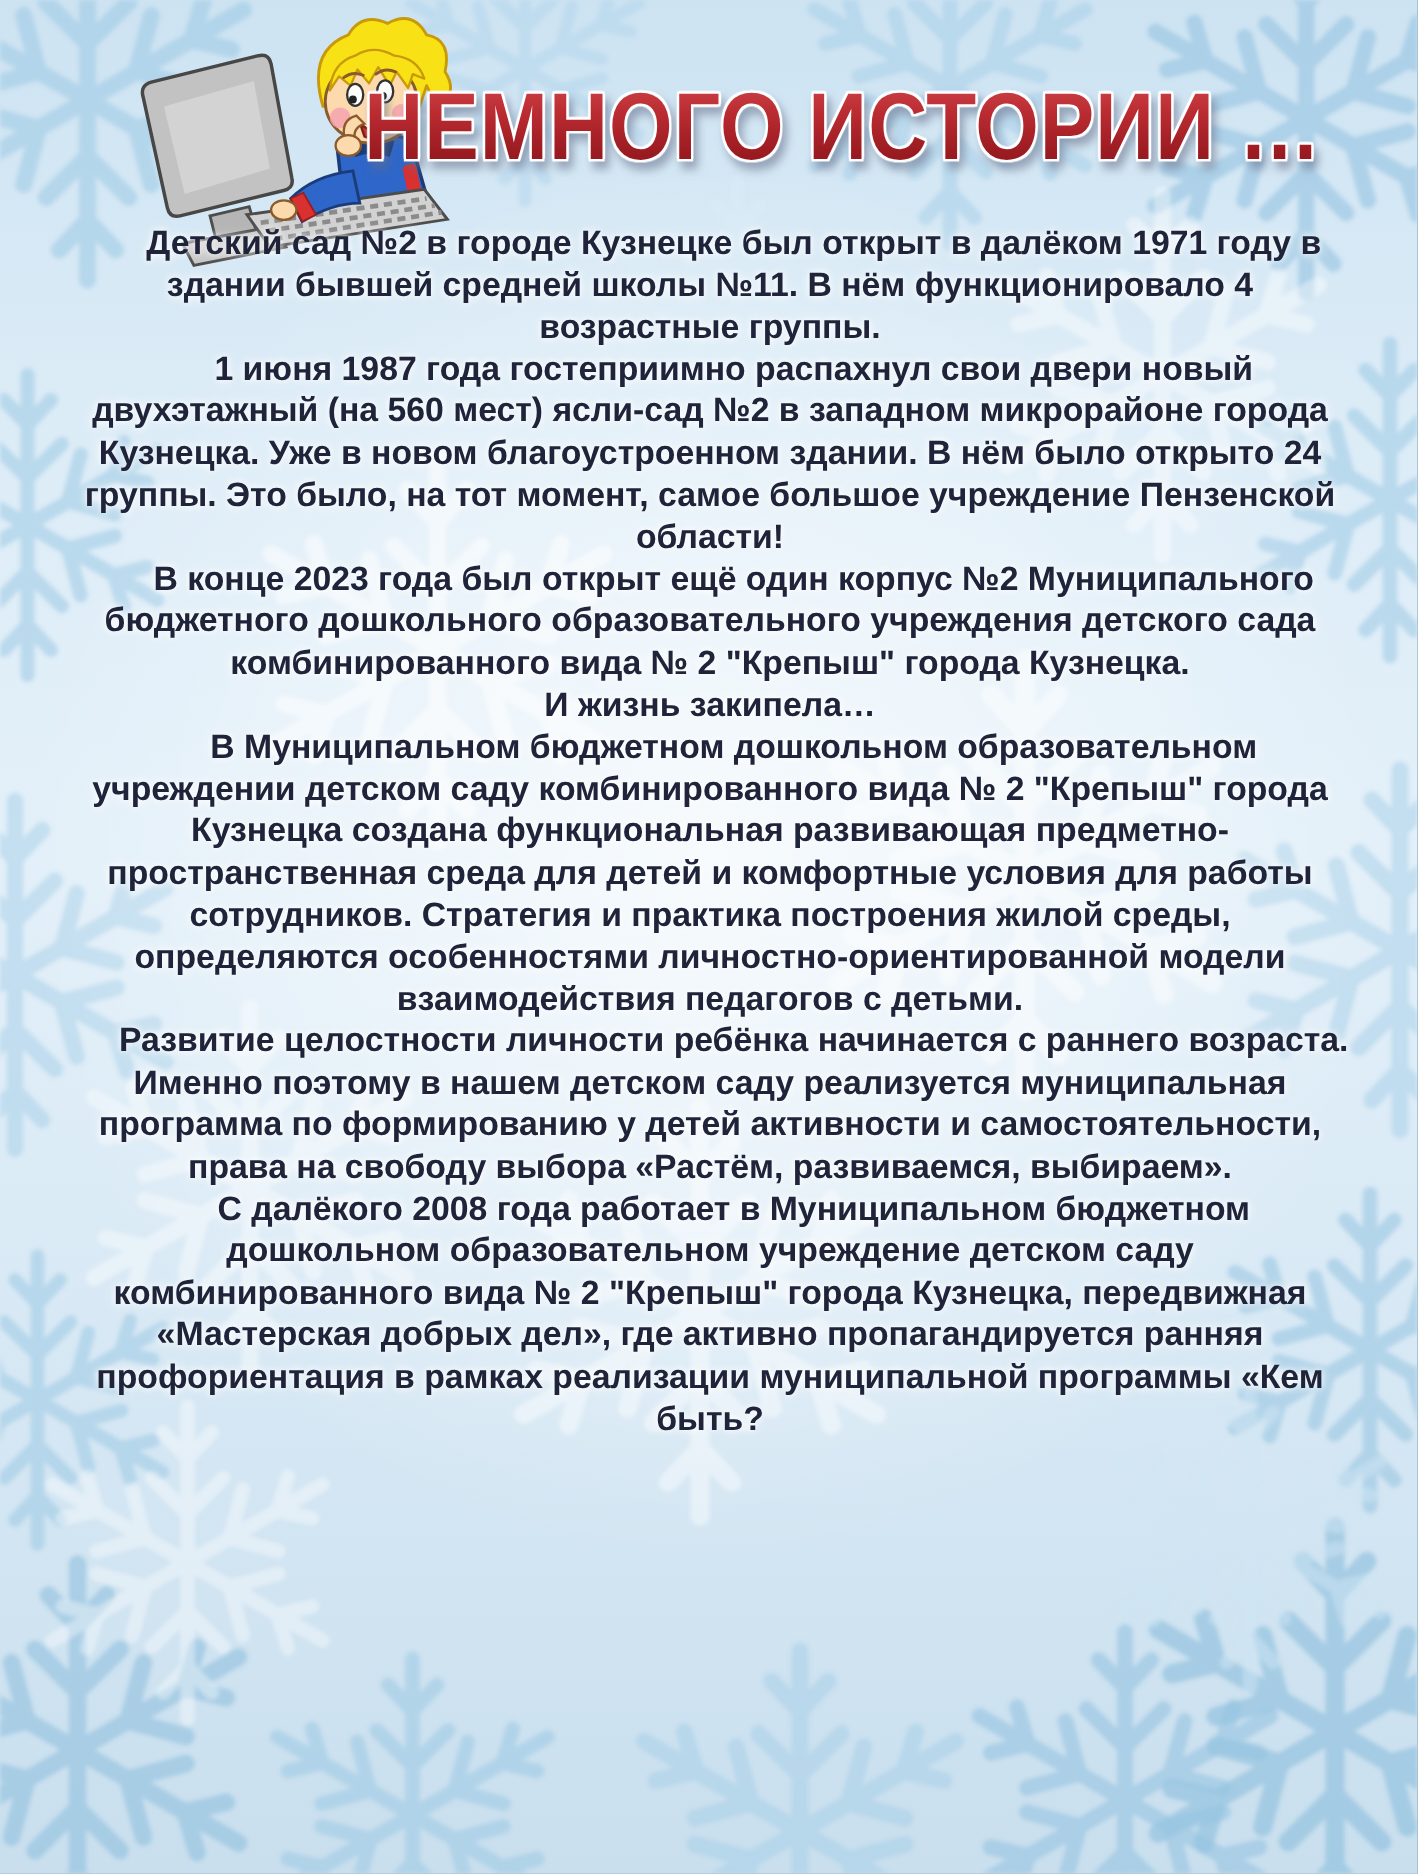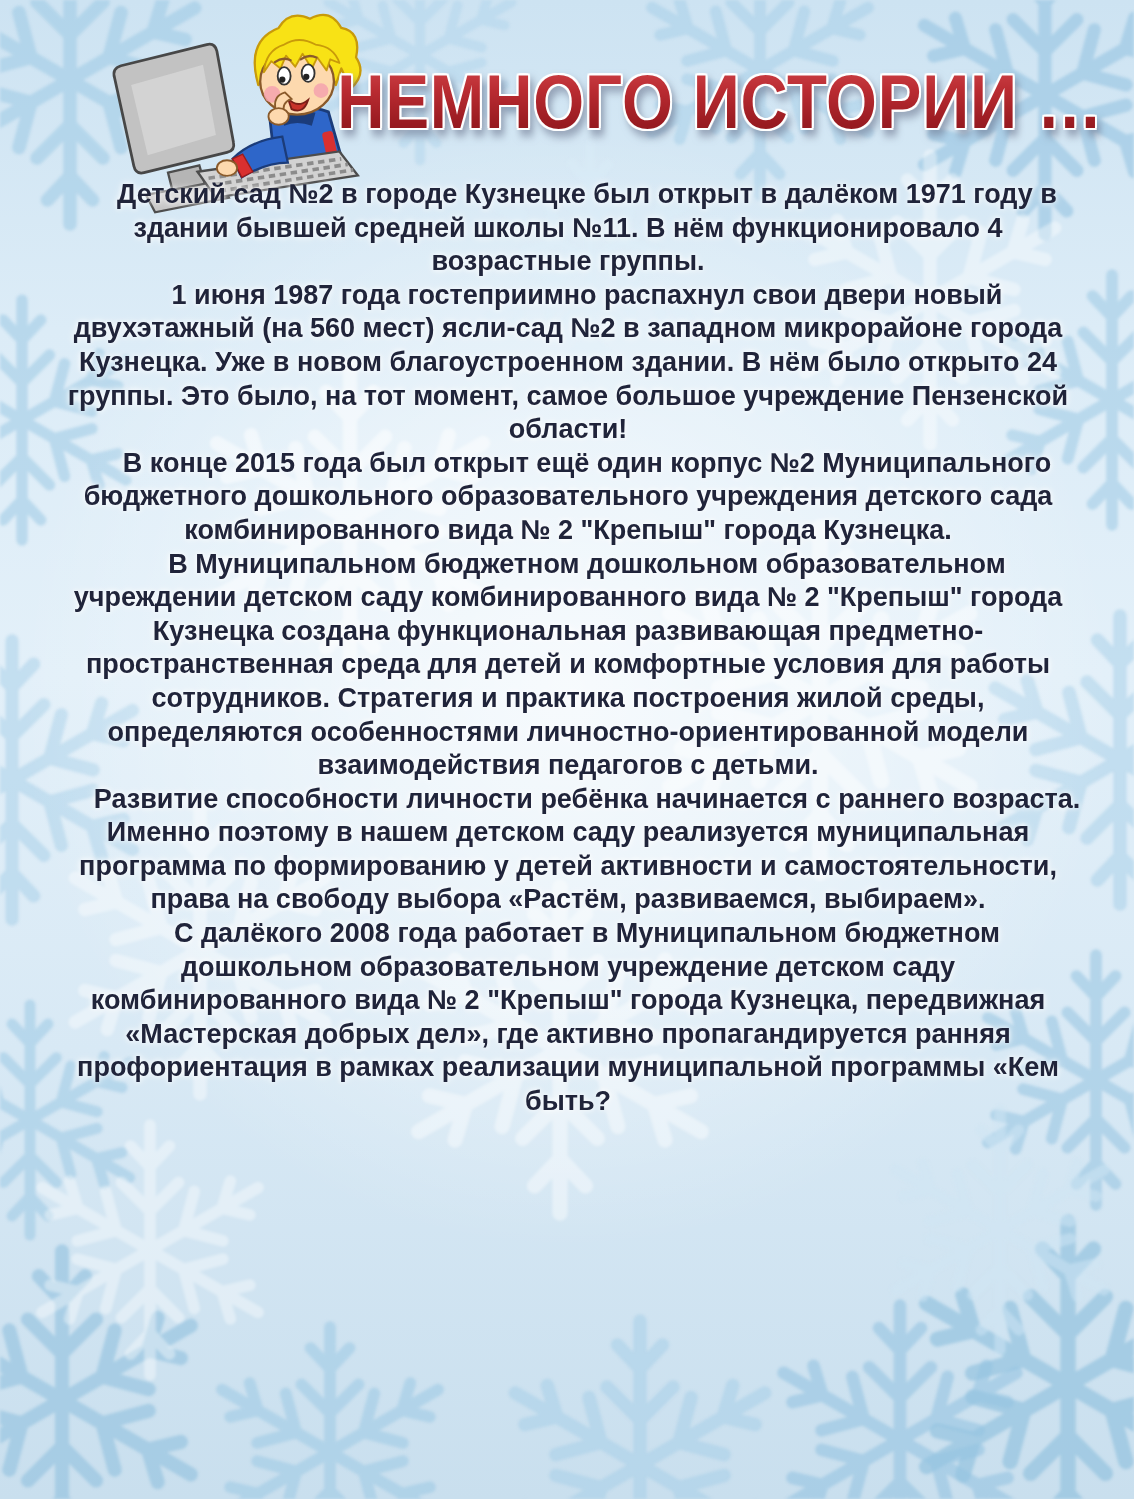--- a/index.html
+++ b/index.html
@@ -40,21 +40,21 @@
     top: 4px;
     width: 278px;
     height: 212px;
   }
   h1.title {
     position: absolute;
     left: 320px;
     right: 14px;
     top: 58px;
     display: flex;
-    justify-content: center;
+    justify-content: flex-end;
     align-items: center;
     white-space: nowrap;
   }
   h1.title span {
     display: inline-block;
     transform: scaleX(0.86);
     font-size: 76px;
     font-weight: 700;
     letter-spacing: 1px;
     color: #ab1f25;
@@ -177,19 +177,20 @@
     </svg>
 
     <h1 class="title">
       <span>НЕМНОГО ИСТОРИИ …</span>
     </h1>
   </header>
 
   <main class="body-text">
       <p class="indent">Детский сад №2 в городе Кузнецке был открыт в далёком 1971 году в здании бывшей средней школы №11. В нём функционировало 4 возрастные группы.</p>
       <p class="indent">1 июня 1987 года гостеприимно распахнул свои двери новый двухэтажный (на 560 мест) ясли-сад №2 в западном микрорайоне города Кузнецка. Уже в новом благоустроенном здании. В нём было открыто 24 группы. Это было, на тот момент, самое большое учреждение Пензенской области!</p>
-      <p class="indent">В конце 2015 года был открыт ещё один корпус №2 Муниципального бюджетного дошкольного образовательного учреждения детского сада комбинированного вида № 2 "Крепыш" города Кузнецка.</p>
+      <p class="indent">В конце 2023 года был открыт ещё один корпус №2 Муниципального бюджетного дошкольного образовательного учреждения детского сада комбинированного вида № 2 "Крепыш" города Кузнецка.</p>
+      <p class="">И жизнь закипела…</p>
       <p class="indent">В Муниципальном  бюджетном дошкольном образовательном учреждении детском саду комбинированного вида № 2 "Крепыш" города Кузнецка создана функциональная развивающая предметно-пространственная среда для детей и комфортные условия для работы сотрудников. Стратегия и практика построения жилой среды, определяются особенностями личностно-ориентированной модели взаимодействия педагогов с детьми.</p>
-      <p class="indent">Развитие способности личности ребёнка начинается с раннего возраста. Именно поэтому в нашем детском саду реализуется муниципальная программа по формированию у детей активности и самостоятельности, права на свободу выбора «Растём, развиваемся, выбираем».</p>
+      <p class="indent">Развитие целостности личности ребёнка начинается с раннего возраста. Именно поэтому в нашем детском саду реализуется муниципальная программа по формированию у детей активности и самостоятельности, права на свободу выбора «Растём, развиваемся, выбираем».</p>
       <p class="indent">С далёкого 2008 года работает в Муниципальном  бюджетном дошкольном образовательном учреждение детском саду комбинированного вида № 2 "Крепыш" города Кузнецка, передвижная «Мастерская добрых дел», где активно пропагандируется ранняя профориентация в рамках реализации муниципальной программы «Кем быть?</p>
     </main>
 
 </div>
 
 </body></html>

